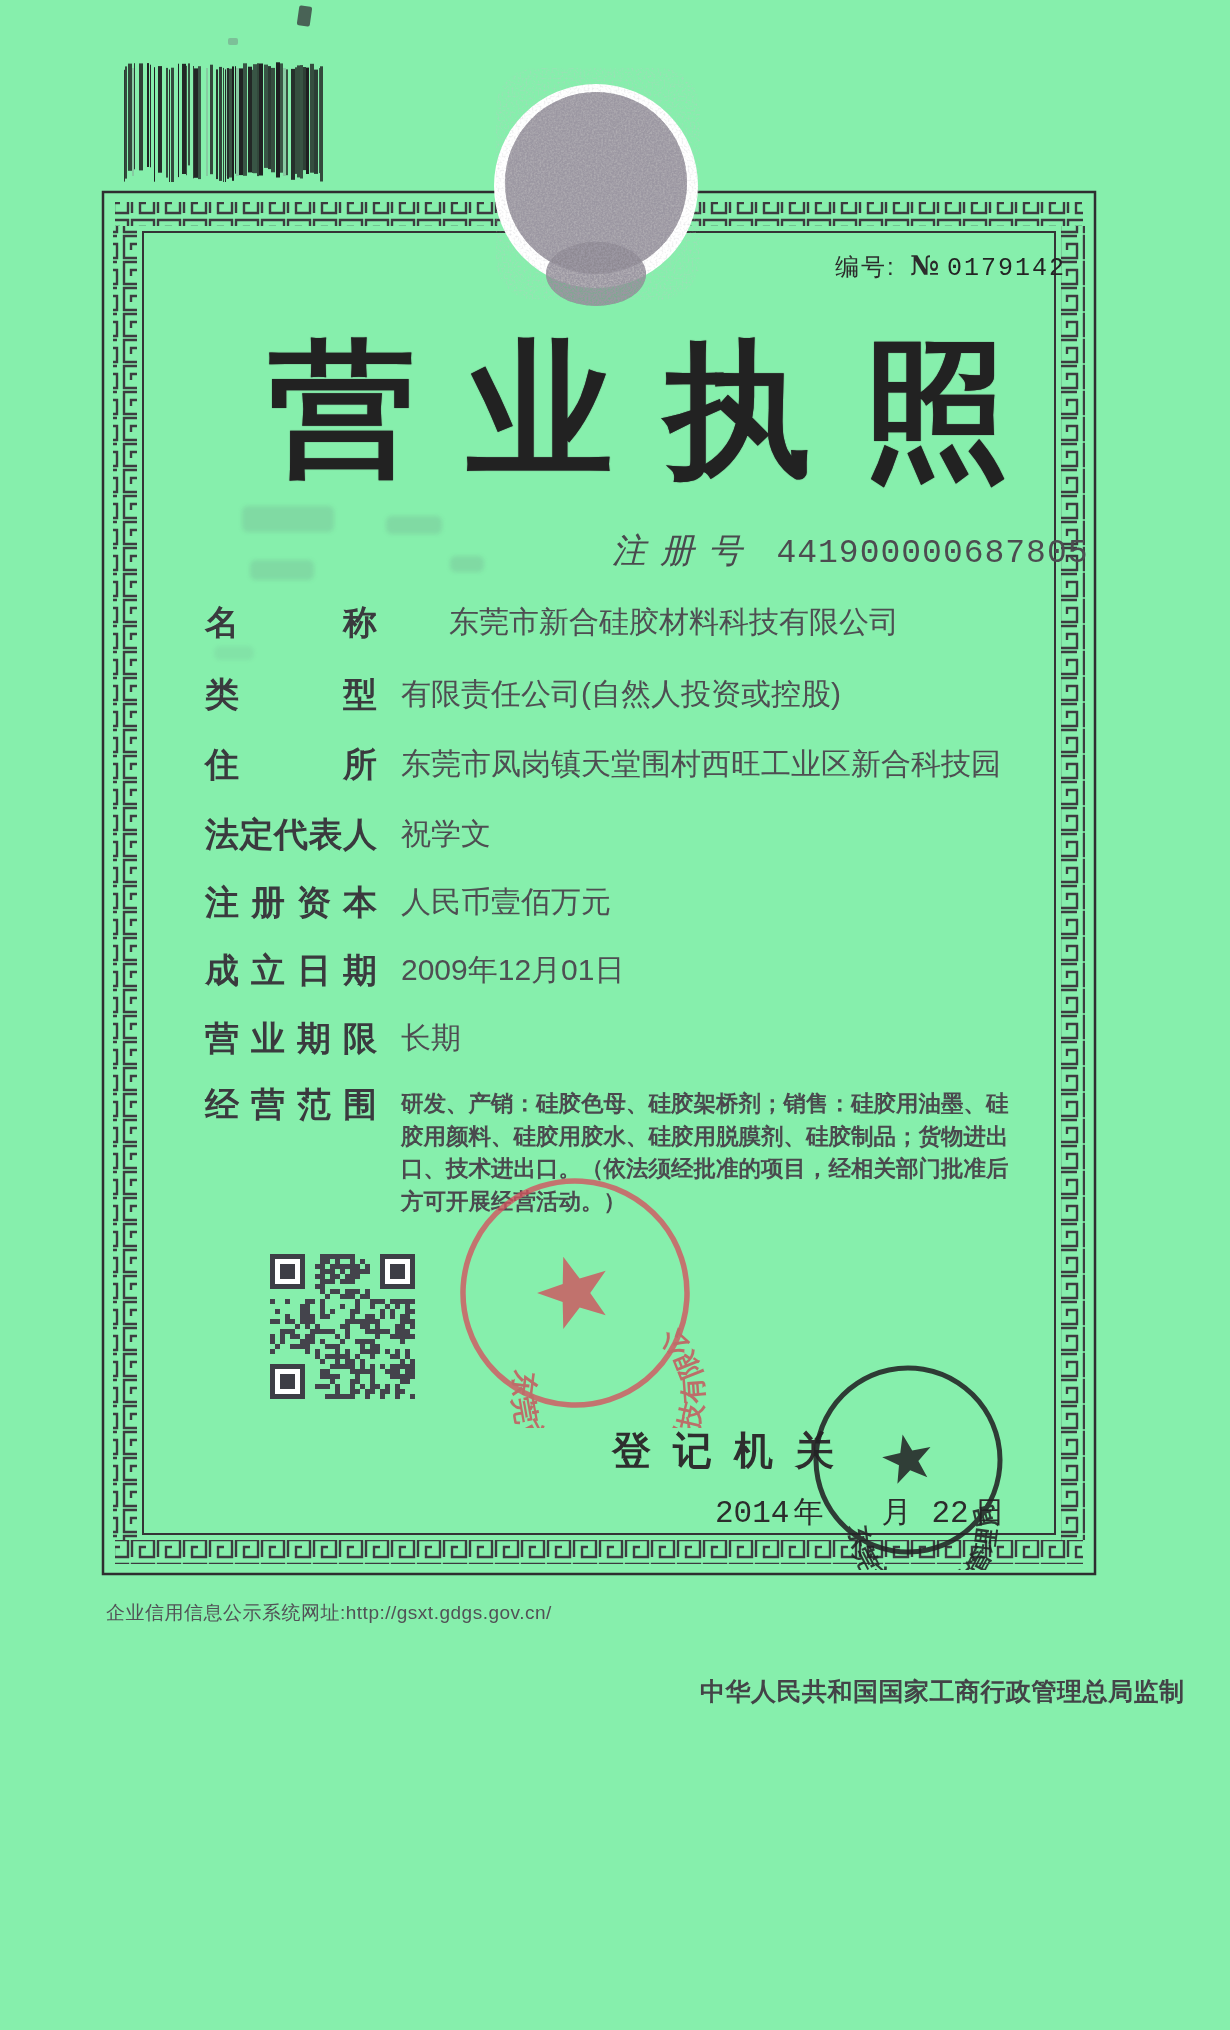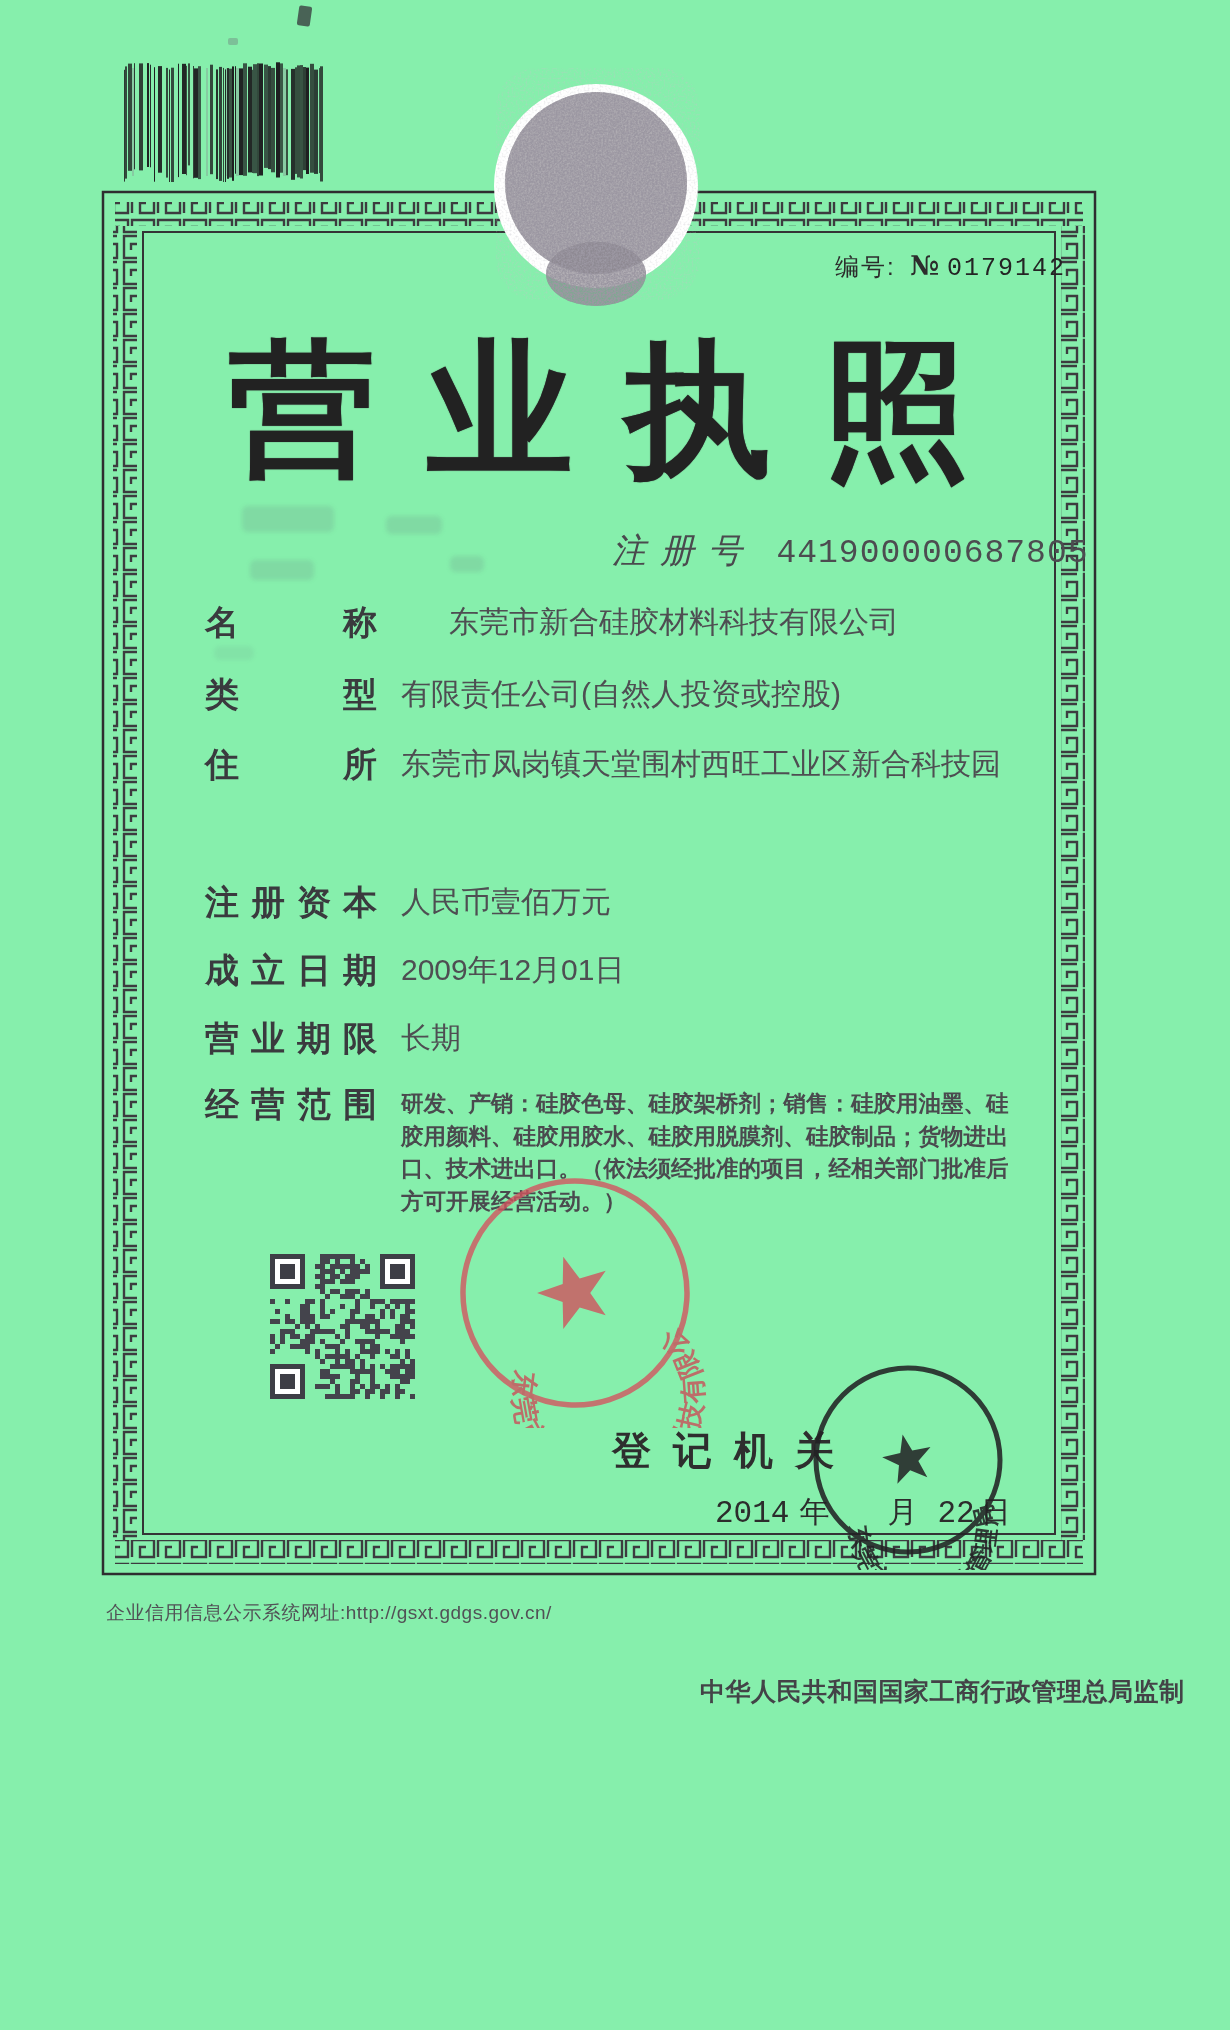--- a/index.html
+++ b/index.html
@@ -28,21 +28,21 @@
   
   .serial{position:absolute; left:835px; top:250px; z-index:2; font-size:24px;
     letter-spacing:2px; color:#2c2c2c; white-space:nowrap;}
   .serial .no-sign{font-family:"DejaVu Serif",serif; font-weight:bold; font-size:27px; margin:0 6px 0 14px;}
   .serial .digits{font-family:"Liberation Mono","DejaVu Sans Mono",monospace; font-size:25px; letter-spacing:2px; color:#242424;}
 
   
   .title{position:absolute; left:103px; top:330px; width:992px; z-index:2;
     text-align:center; font-size:146px; line-height:1.1; font-weight:900;
     letter-spacing:52px; text-indent:52px; color:#222; 
-    text-shadow:0 0 1px #3a3a3a;}
+    text-shadow:0 0 1px #3a3a3a;padding-left:40px;}
 
   
   .regline{position:absolute; left:612px; top:528px; z-index:2; white-space:nowrap;}
   .regline .rlabel{font-size:34px; letter-spacing:14px; color:#4a4a4e;font-style:italic;}
   .regline .rvalue{font-family:"Liberation Mono","DejaVu Sans Mono",monospace;
     font-size:33px; letter-spacing:1px; color:#4c4c50; margin-left:16px;}
 
   
   .row{position:absolute; left:205px; display:flex; align-items:flex-start; z-index:2;}
   .flabel{display:inline-block; width:172px; font-size:34px; font-weight:600;
@@ -58,21 +58,21 @@
   .stamp-red{position:absolute; left:440px; top:1158px; z-index:5;}
   .stamp-black{position:absolute; left:798px; top:1350px; z-index:5;}
 
   
   .registrar{position:absolute; left:612px; top:1424px; z-index:2; font-size:39px;
     font-weight:600; letter-spacing:22px; color:#2e2e2e; white-space:nowrap;text-align:right;}
   .dateline{position:absolute; left:715px; top:1492px; z-index:2; font-size:30px;
     color:#2c2c2c; white-space:nowrap; display:flex; align-items:baseline;}
   .dateline .gap1{display:inline-block; width:58px;}
   .dateline .gap2{display:inline-block; width:14px;}
-  .dateline .yr{font-family:"Liberation Mono","DejaVu Sans Mono",monospace; font-size:31px; margin-right:10px;}
+  .dateline .yr{font-family:"Liberation Mono","DejaVu Sans Mono",monospace; font-size:31px; margin-right:4px;}
   .dateline .dy{font-family:"Liberation Mono","DejaVu Sans Mono",monospace; font-size:31px; margin:0 6px;}
 
   
   .footer-left{position:absolute; left:106px; top:1600px; z-index:2; font-size:19px;
     color:#515156; letter-spacing:.5px;}
   .footer-right{position:absolute; left:700px; top:1675px; z-index:2; font-size:25px;
     font-weight:600; color:#434347; letter-spacing:.5px;}
 </style>
 </head>
 <body>
@@ -199,20 +199,24 @@
     <span class="flabel">名称</span>
     <span class="fvalue">东莞市新合硅胶材料科技有限公司</span>
   </div>
   <div class="row" style="top:672px;">
     <span class="flabel">类型</span>
     <span class="fvalue">有限责任公司(自然人投资或控股)</span>
   </div>
   <div class="row" style="top:742px;">
     <span class="flabel">住所</span>
     <span class="fvalue">东莞市凤岗镇天堂围村西旺工业区新合科技园</span>
+  </div>
+  <div class="row" style="top:812px;">
+    <span class="flabel">法定代表人</span>
+    <span class="fvalue">祝学文</span>
   </div>
   <div class="row" style="top:880px;">
     <span class="flabel">注册资本</span>
     <span class="fvalue">人民币壹佰万元</span>
   </div>
   <div class="row" style="top:948px;">
     <span class="flabel">成立日期</span>
     <span class="fvalue">2009年12月01日</span>
   </div>
   <div class="row" style="top:1016px;">

